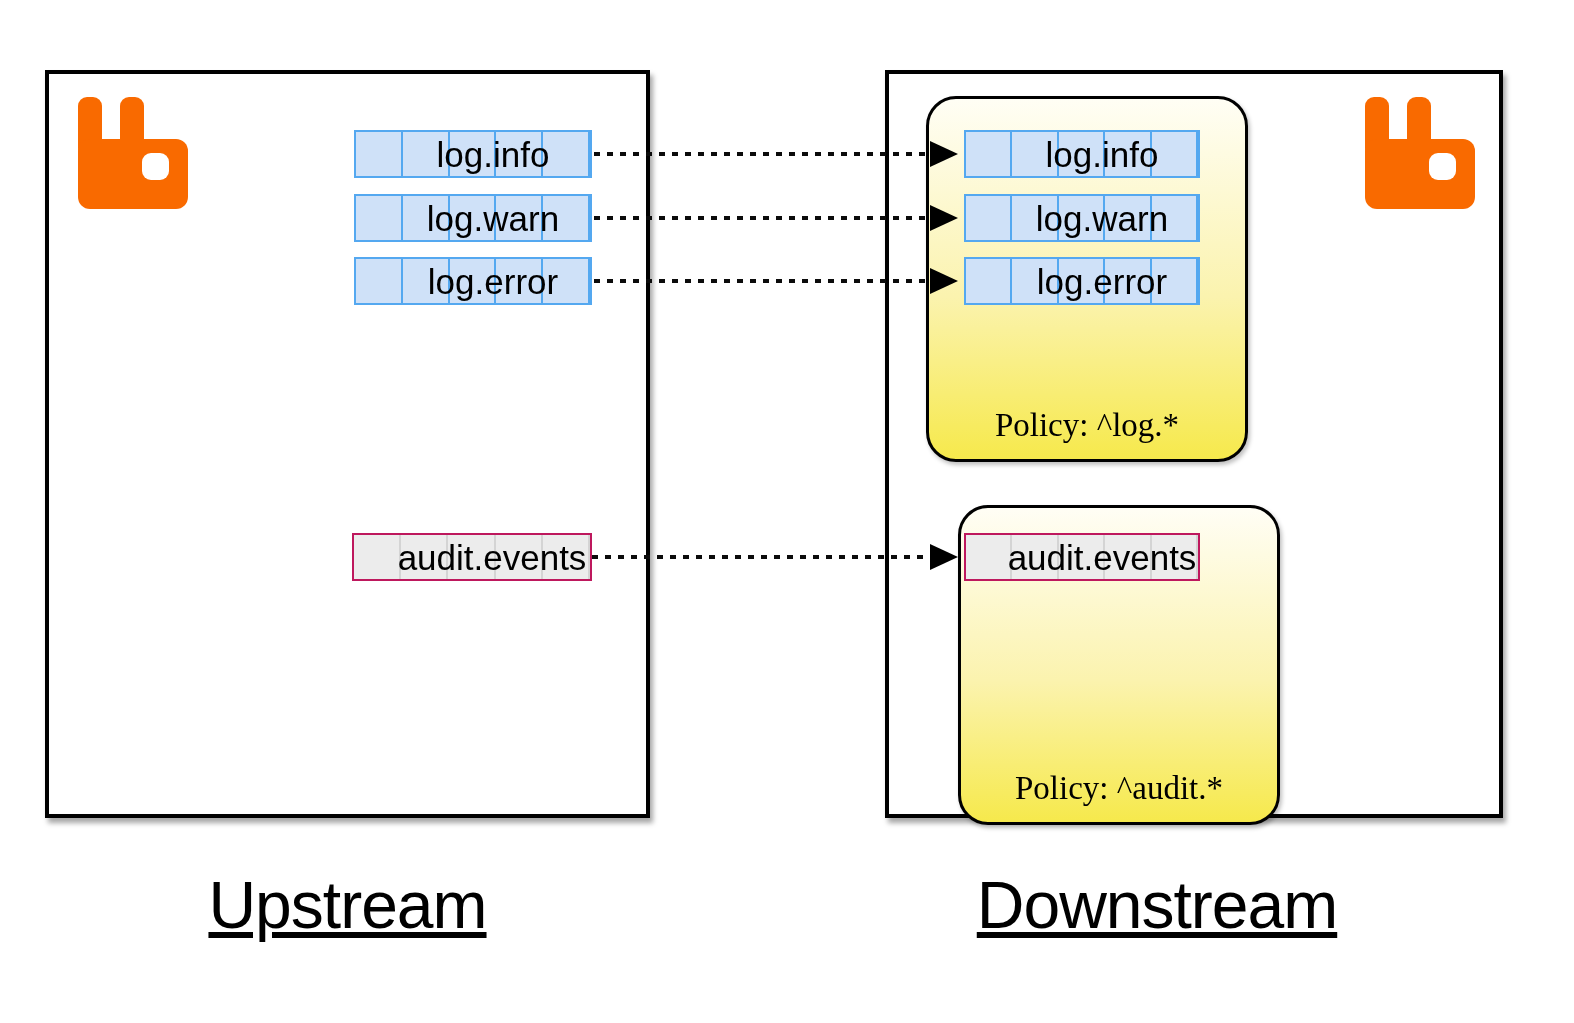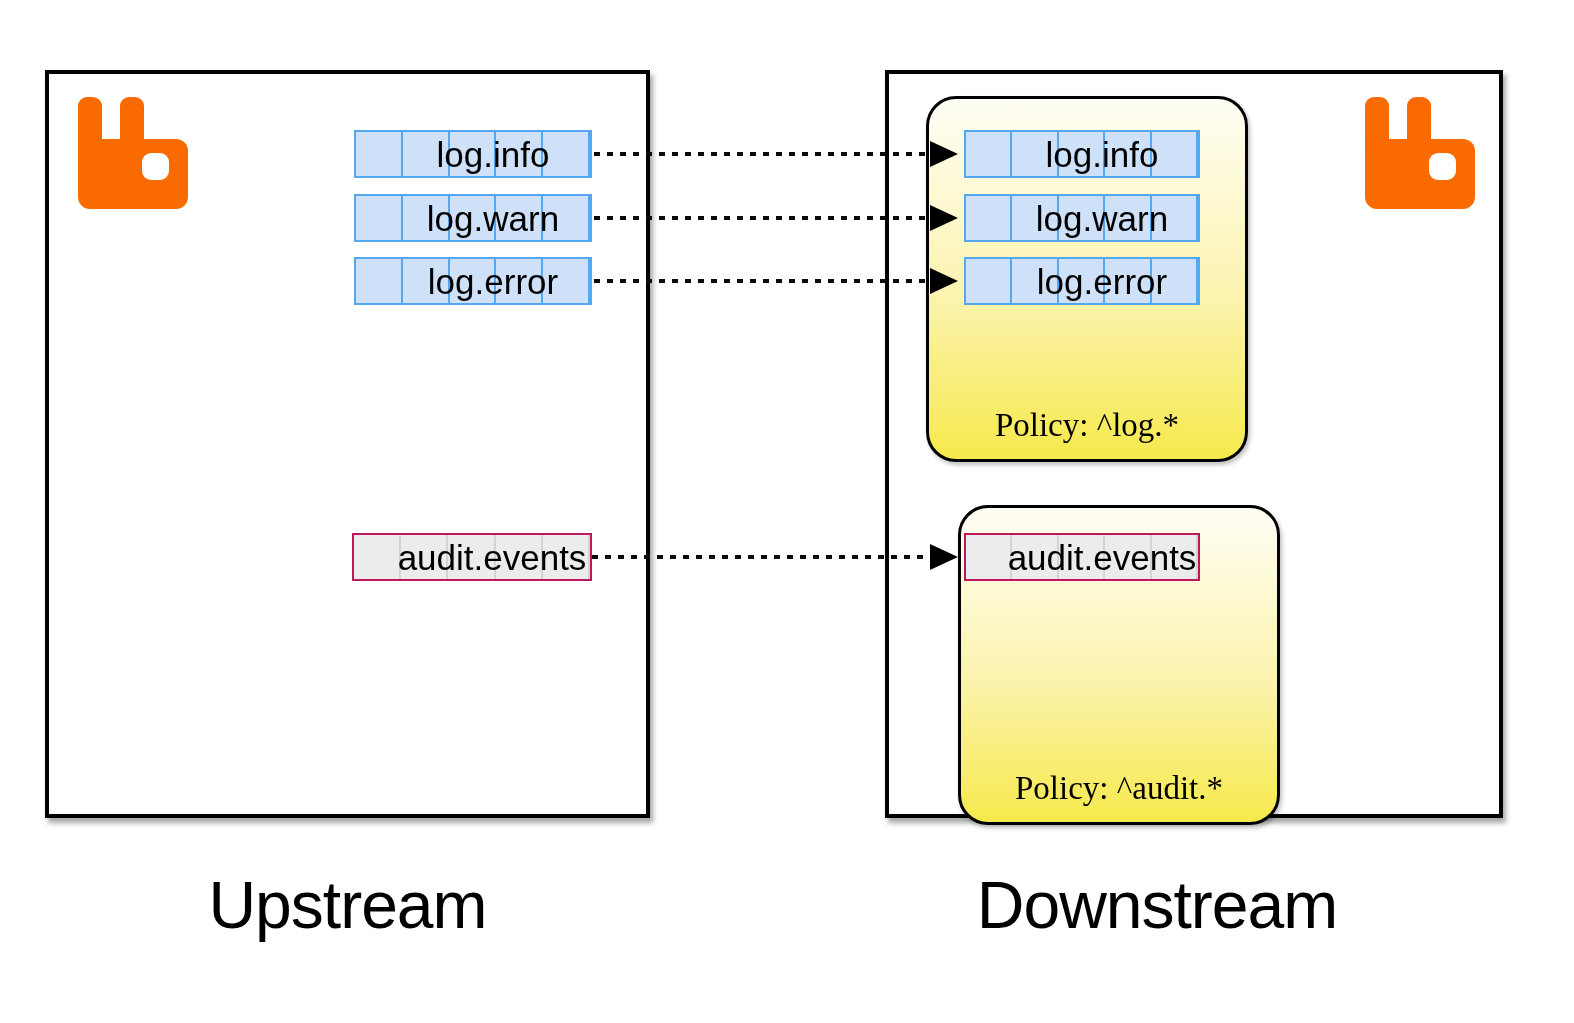--- a/index.html
+++ b/index.html
@@ -81,21 +81,21 @@
     border-left:28px solid #000;
   }
   #arrow-info  { left:930px; top:141px; }
   #arrow-warn  { left:930px; top:205px; }
   #arrow-error { left:930px; top:268px; }
   #arrow-audit { left:930px; top:544px; }
 
   
   .broker-caption {
     position:absolute; top:872px; text-align:center;
-    font-size:66px; letter-spacing:-1px; line-height:1;
+    font-size:66px; letter-spacing:-1px; line-height:1;text-decoration:underline;
   }
   #upstream-caption   { left:45px;  width:605px; }
   #downstream-caption { left:848px; width:618px; }
 </style>
 </head>
 <body>
 
 <div class="stage">
 
   <div class="broker-box" id="upstream-box">

